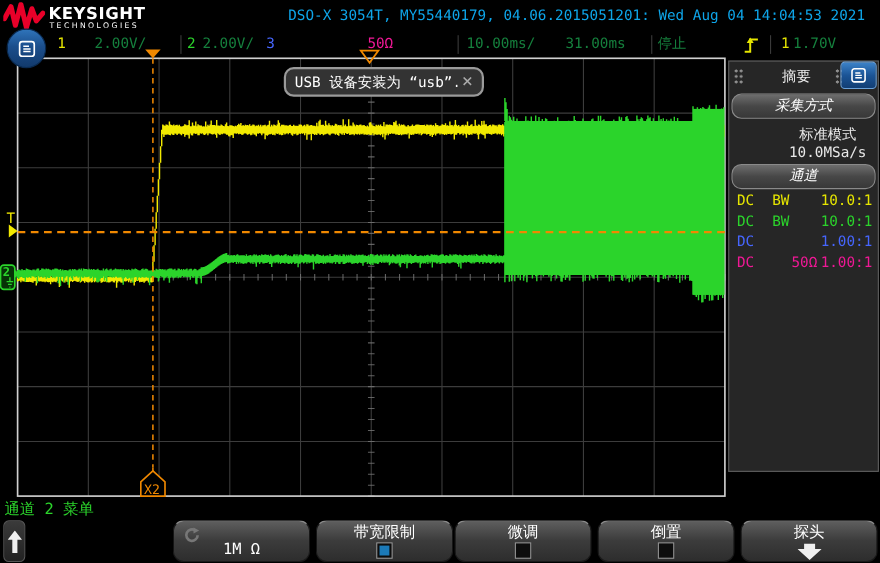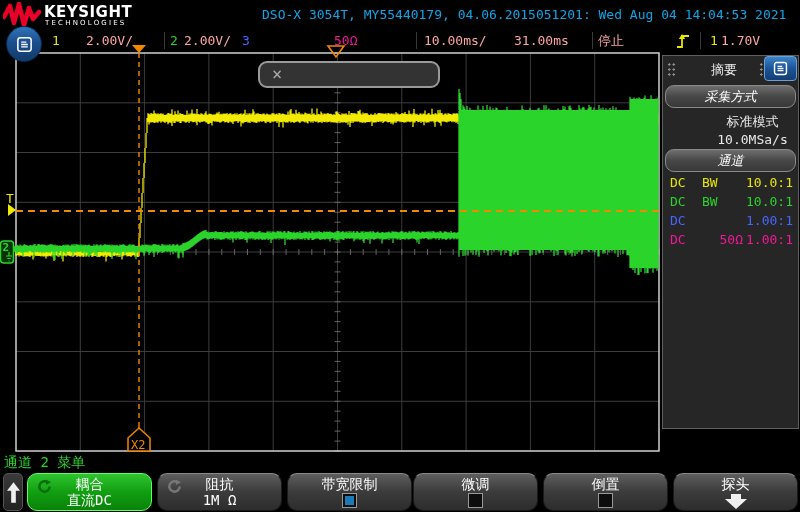--- a/index.html
+++ b/index.html
@@ -9,21 +9,21 @@
   .titlebar{position:absolute;left:0;top:0;width:800px;height:28px;background:#000;}
   .spark{position:absolute;left:3px;top:2px;}
   .brand{position:absolute;left:44px;top:3px;font-family:"DejaVu Sans",sans-serif;
          font-weight:bold;font-size:15px;letter-spacing:.5px;color:#fff;}
   .brand-sub{position:absolute;left:45px;top:19px;font-family:"DejaVu Sans",sans-serif;
          font-size:7px;letter-spacing:2.2px;color:#fff;}
   .inst-info{position:absolute;left:262px;top:7px;font-size:13px;white-space:nowrap;color:#0ea5e9;}
   
   .chanbar{position:absolute;left:0;top:28px;width:800px;height:25px;background:#000;font-size:13px;}
   .cb{position:absolute;top:0;height:25px;line-height:25px;white-space:nowrap;}
-  .c1{color:#e6e600}.c2{color:#2bd42b}.c3{color:#4666ff}.c4{color:#f01896}.cw{color:#fca5a5}
+  .c1{color:#e6e600}.c2{color:#2bd42b}.c3{color:#4666ff}.c4{color:#f01896}.cw{color:#15803d}
   .divider{position:absolute;top:4px;width:1px;height:17px;background:#3a3a3a;}
   .sel-icon{position:absolute;left:784px;top:33px;width:13px;height:10px;border:1px dashed #ddd;}
   .sel-arrow{position:absolute;left:792px;top:40px;}
   
   .menu-circle{position:absolute;left:6px;top:26px;width:34px;height:34px;border-radius:50%;
     background:linear-gradient(180deg,#2f74ba 0%,#1b4e8c 45%,#123a6c 100%);
     border:1px solid #0a2a50;z-index:6;display:flex;align-items:center;justify-content:center;}
   
   #wave-svg{position:absolute;left:0;top:40px;z-index:2;pointer-events:none;}
   
@@ -132,20 +132,21 @@
       <polygon points="328,46 344,46 336,57" fill="none" stroke="#f08800" stroke-width="1.6"></polygon>
       <text x="6" y="203" fill="#f2ea00" font-size="13px" font-family="DejaVu Sans Mono, monospace">T</text>
       <polygon points="8,204 8,216 16,210" fill="#f2ea00"></polygon>
       <rect x="0.5" y="241" width="13" height="22" rx="3" fill="#073307" stroke="#2bd42b" stroke-width="1.5"></rect>
       <text x="2.5" y="251" fill="#2bd42b" font-size="11px" font-weight="bold" font-family="DejaVu Sans Mono, monospace">2</text>
       <path d="M9 252 V256 M6 256 H12 M7.3 258.5 H10.7 M8.5 261 H9.5" stroke="#2bd42b" stroke-width="1.2" fill="none"></path>
       <polygon points="13,245 13,253 18,249" fill="#2bd42b"></polygon>
     </svg>
 
   <div class="dialog">
+    <span class="dialog-msg">USB 设备安装为 “usb”.</span>
     <span class="dialog-close">×</span>
   </div>
 
   <div class="sidebar">
     <div class="sb-head">
       <span class="dots"></span>
       <span class="sb-title">摘要</span>
       <span class="dots" style="position:absolute;left:92px"></span>
       <span class="sb-menu-btn">
         <svg width="17" height="17" viewBox="0 0 20 20">
@@ -187,35 +188,26 @@
 
   <div class="bottom">
     <div class="bm-title">通道 2 菜单</div>
 
     <div class="upkey">
       <svg width="13" height="21" viewBox="0 0 14 22">
         <polygon points="7,0 14,9 9.5,9 9.5,22 4.5,22 4.5,9 0,9" fill="#f0f0f0"></polygon>
       </svg>
     </div>
 
-    <div class="softkey green" style="left:27px">
-      <svg class="rot" width="15" height="15" viewBox="0 0 16 16">
-        <path d="M13.5 8a5.5 5.5 0 1 1-2.2-4.4" fill="none" stroke="#0a6e0a" stroke-width="2.6"></path>
-        <polygon points="9.5,0.5 15,3.5 9.5,6.5" fill="#0a6e0a"></polygon>
-      </svg>
-      <div class="sk-label">耦合</div>
-      <div class="sk-value">直流DC</div>
-    </div>
 
     <div class="softkey" style="left:157px">
       <svg class="rot" width="15" height="15" viewBox="0 0 16 16">
         <path d="M13.5 8a5.5 5.5 0 1 1-2.2-4.4" fill="none" stroke="#777" stroke-width="2.6"></path>
         <polygon points="9.5,0.5 15,3.5 9.5,6.5" fill="#777"></polygon>
       </svg>
-      <div class="sk-label">阻抗</div>
       <div class="sk-value">1M Ω</div>
     </div>
 
     <div class="softkey" style="left:287px">
       <div class="sk-label">带宽限制</div>
       <span class="cbx checked">
           <span class="cbx-in"></span>
         </span>
     </div>
 

